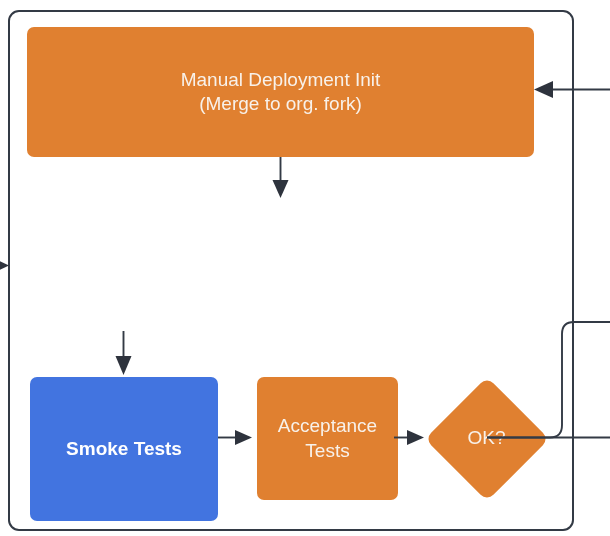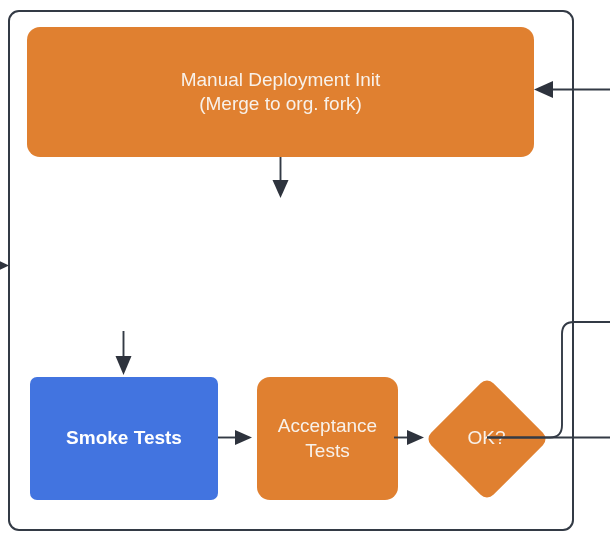--- a/index.html
+++ b/index.html
@@ -43,41 +43,40 @@
     color: #f8f1ea;
     line-height: 1.28;
     white-space: pre-line;
     user-select: none;
   }
   .node.process {
     border-radius: 7px;
   }
   .node.orange {
     background: #e08030;
-    border-radius: 13px;
   }
   .node.blue {
     background: #4274e0;
     font-weight: bold;
     color: #ffffff;
   }
 
   #node-manual {
     left: 27px;  top: 27px;
     width: 507px; height: 130px;
     font-size: 19px;
   }
   #node-production {
     left: 27px;  top: 201px;
     width: 507px; height: 130px;
     font-size: 19px;
   }
   #node-smoke {
     left: 30px;  top: 377px;
-    width: 188px; height: 123px;
+    width: 188px; height: 144px;
     font-size: 19px;
   }
   #node-acceptance {
     left: 257px; top: 377px;
     width: 141px; height: 123px;
     font-size: 19px;
   }
 
   
   #node-ok {

